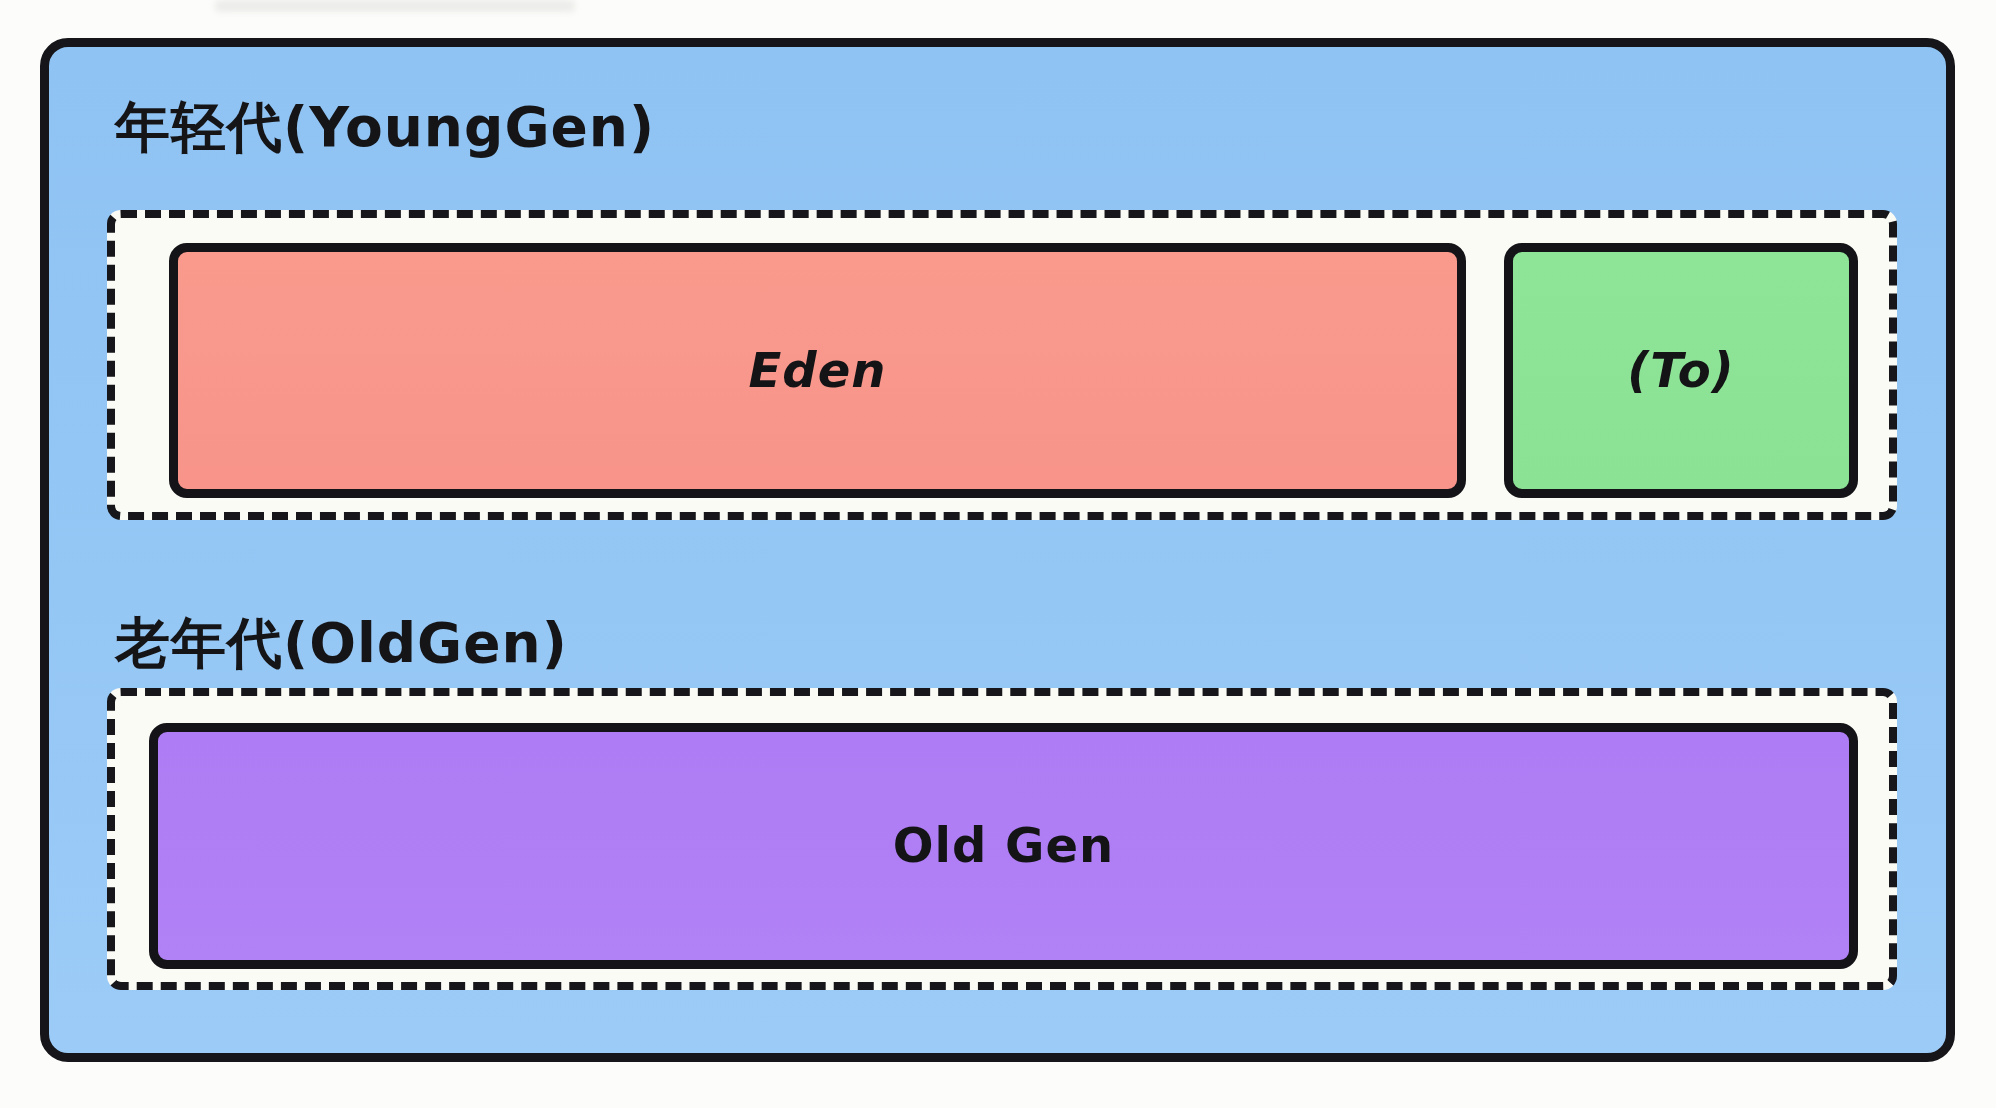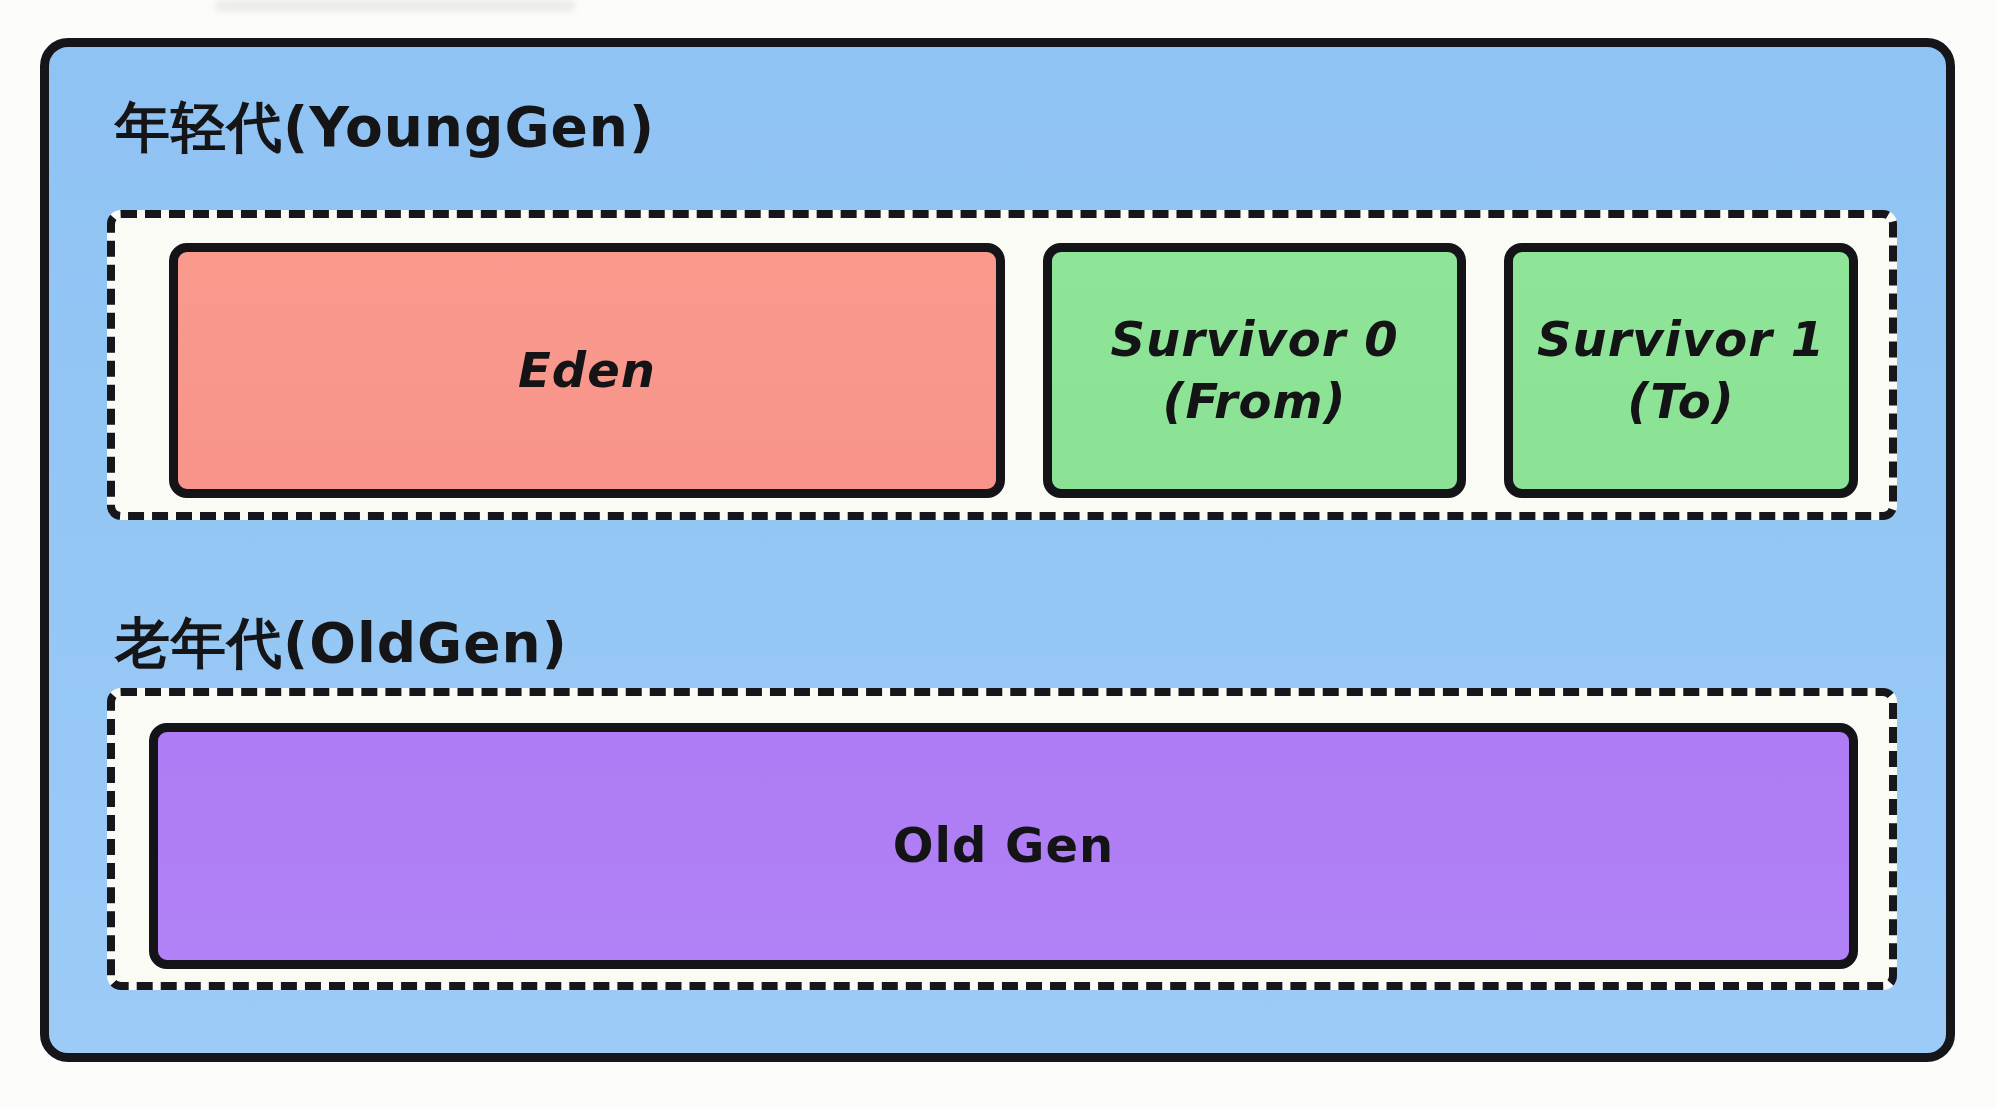--- a/index.html
+++ b/index.html
@@ -110,27 +110,22 @@
   <div class="heap-box">
 
     <div class="gen-label young-label">年轻代(YoungGen)</div>
 
     <div class="dashed-container young-container">
 
       <div class="region region-eden">
         <span>Eden</span>
       </div>
 
-      <div class="region region-s0">
-        <span>Survivor 0</span>
-        <span>(From)</span>
-      </div>
 
       <div class="region region-s1">
-        <span>Survivor 1</span>
         <span>(To)</span>
       </div>
 
     </div>
 
     <div class="gen-label old-label">老年代(OldGen)</div>
 
     <div class="dashed-container old-container">
 
       <div class="region region-old">

